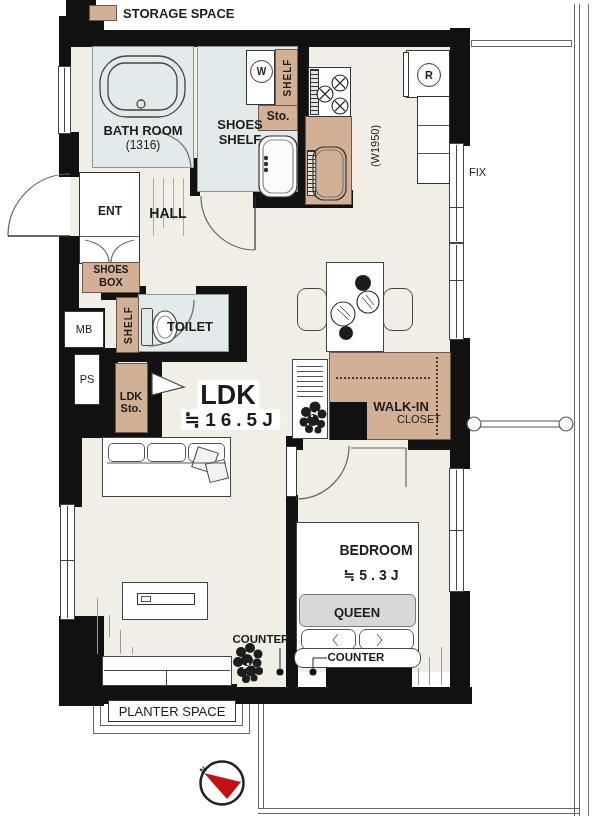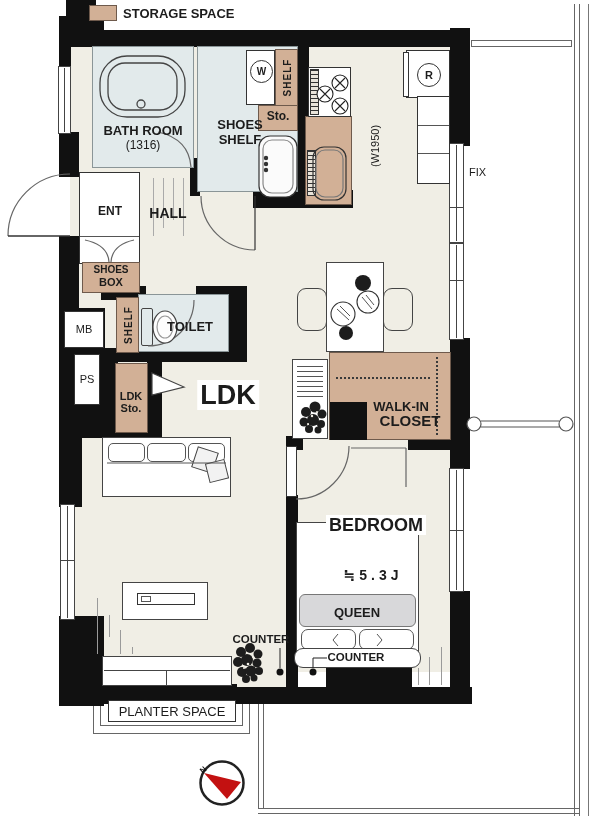--- a/index.html
+++ b/index.html
@@ -272,23 +272,24 @@
   <div class="lbl" style="left:110px;top:205px;font-size:12px">ENT</div>
   <div class="lbl" style="left:168px;top:206px;font-size:14px">HALL</div>
   <div class="lbl" style="left:111px;top:264px;font-size:10px">SHOES</div>
   <div class="lbl" style="left:111px;top:276px;font-size:11px">BOX</div>
   <div class="lbl" style="left:84px;top:323px;font-size:11px;font-weight:500">MB</div>
   <div class="lbl" style="left:87px;top:373px;font-size:11px;font-weight:500">PS</div>
   <div class="lbl" style="left:190px;top:320px;font-size:13px">TOILET</div>
   <div class="lbl" style="left:131px;top:390px;font-size:11px;font-weight:700">LDK</div>
   <div class="lbl" style="left:131px;top:402px;font-size:11px;font-weight:700">Sto.</div>
   <div class="lbl chip" style="left:228px;top:380px;font-size:27px">LDK</div>
+  <div class="lbl chip" style="left:231px;top:409px;font-size:19px;letter-spacing:5px">≒16.5J</div>
   <div class="lbl" style="left:401px;top:400px;font-size:13px;font-weight:700">WALK-IN</div>
-  <div class="lbl" style="left:410px;top:413px;font-size:15px;font-weight:700">CLOSET</div>
-  <div class="lbl chip" style="left:376px;top:515px;font-size:18px">BEDROOM</div>
+  <div class="lbl" style="left:419px;top:413px;font-size:11px;font-weight:400">CLOSET</div>
+  <div class="lbl chip" style="left:376px;top:543px;font-size:14px">BEDROOM</div>
   <div class="lbl chip" style="left:373px;top:568px;font-size:14px;letter-spacing:4px">≒5.3J</div>
   <div class="lbl" style="left:357px;top:606px;font-size:13px">QUEEN</div>
   <div class="lbl" style="left:261px;top:633px;font-size:11.5px">COUNTER</div>
   <div class="lbl" style="left:356px;top:651px;font-size:11.5px">COUNTER</div>
   <div class="lbl-l" style="left:469px;top:166px;font-size:11px">FIX</div>
   <div class="vlab" style="left:261px;top:67px;width:52px;height:21px;font-size:10px;letter-spacing:1px">SHELF</div>
   <div class="vlab" style="left:102px;top:314px;width:52px;height:22px;font-size:10px;letter-spacing:1px">SHELF</div>
   <div class="lbl" style="left:278px;top:110px;font-size:12px;font-weight:700">Sto.</div>
   <div class="vlab" style="left:330px;top:138px;width:90px;height:16px;font-size:11px;font-weight:400">(W1950)</div>
 

